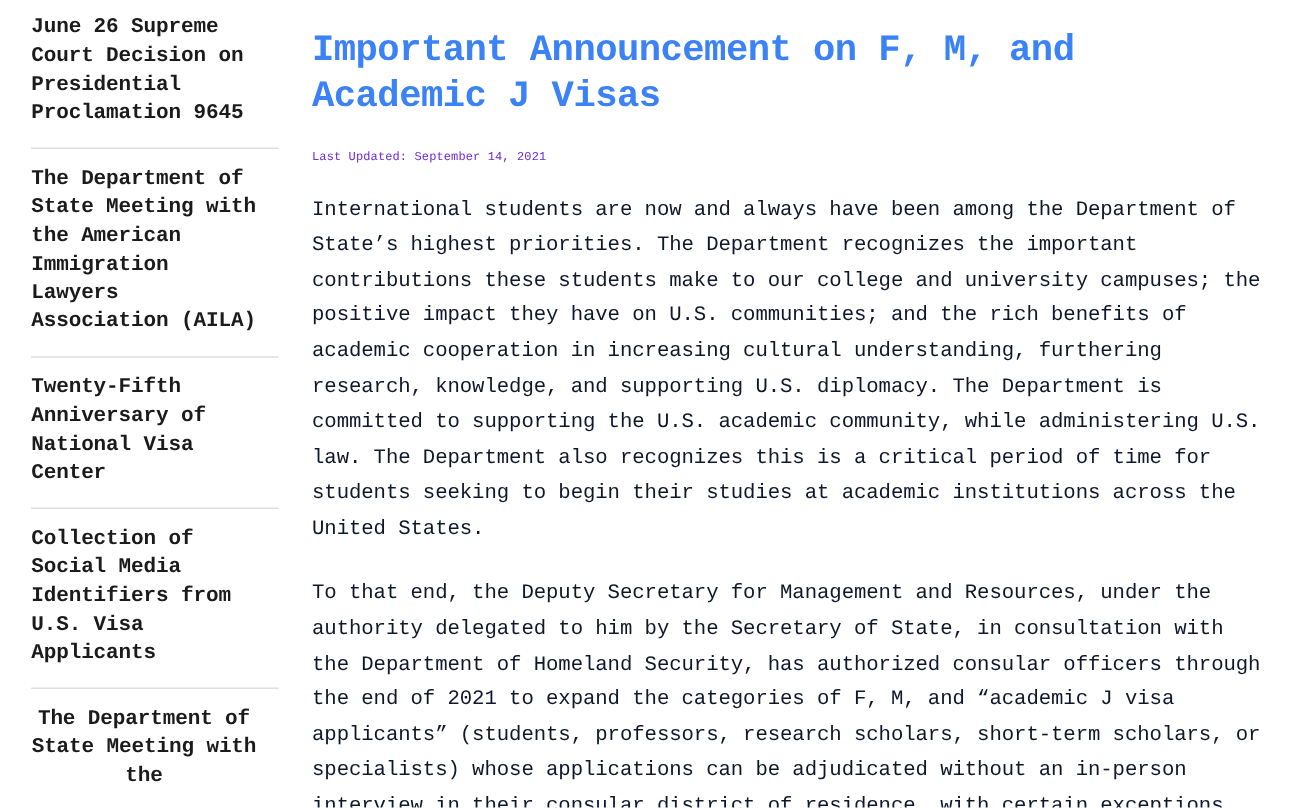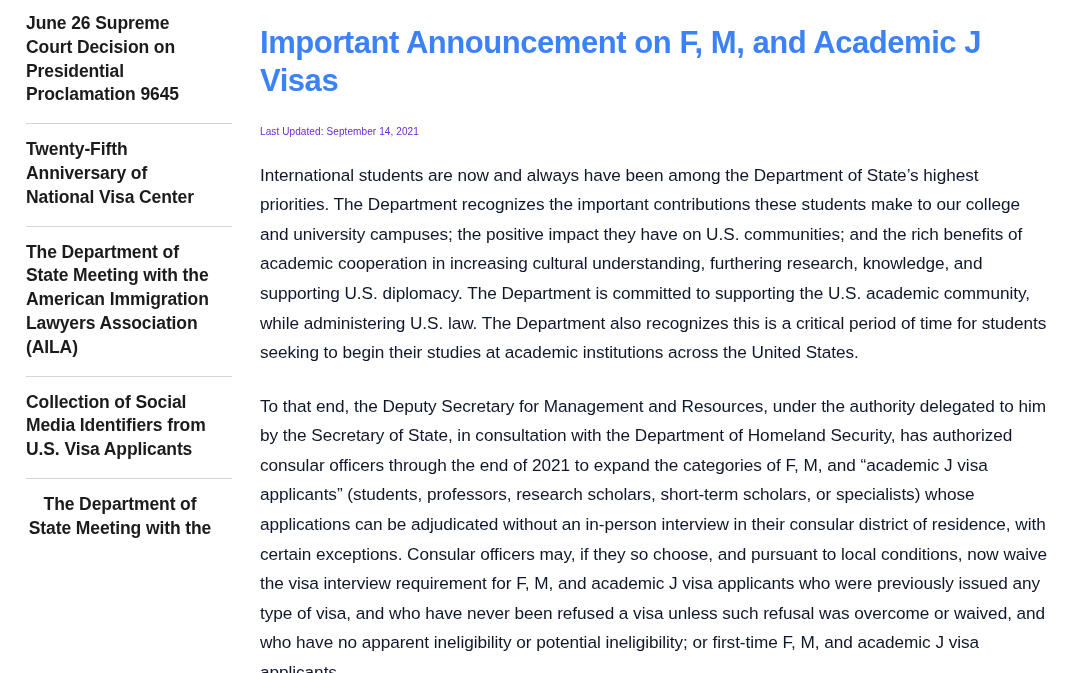--- a/index.html
+++ b/index.html
@@ -12,20 +12,21 @@
     height: 673px;
     overflow: hidden;
     font-family: "Liberation Sans", sans-serif;
     color: #1b1b1b;
   }
   .page {
     display: flex;
     width: 1080px;
     height: 611px;
     box-sizing: border-box;
+    font-family: Liberation Mono, monospace;
   }
 
   
   .sidebar {
     width: 232px;
     flex: 0 0 232px;
     box-sizing: border-box;
     padding: 0 0 0 26px;
     background: #ffffff;
   }
@@ -80,24 +81,24 @@
 </head>
 <body>
 
 <div class="page">
 
   <nav class="sidebar">
     <div class="side-item">
       <span>June 26 Supreme Court Decision on Presidential Proclamation 9645</span>
     </div>
     <div class="side-item">
-      <span>Twenty-Fifth Anniversary of National Visa Center</span>
+      <span>The Department of State Meeting with the American Immigration Lawyers Association (AILA)</span>
     </div>
     <div class="side-item">
-      <span>The Department of State Meeting with the American Immigration Lawyers Association (AILA)</span>
+      <span>Twenty-Fifth Anniversary of National Visa Center</span>
     </div>
     <div class="side-item">
       <span>Collection of Social Media Identifiers from U.S. Visa Applicants</span>
     </div>
     <div class="side-item last">
       <span>The Department of State Meeting with the</span>
     </div>
   </nav>
 
   <main class="main">

